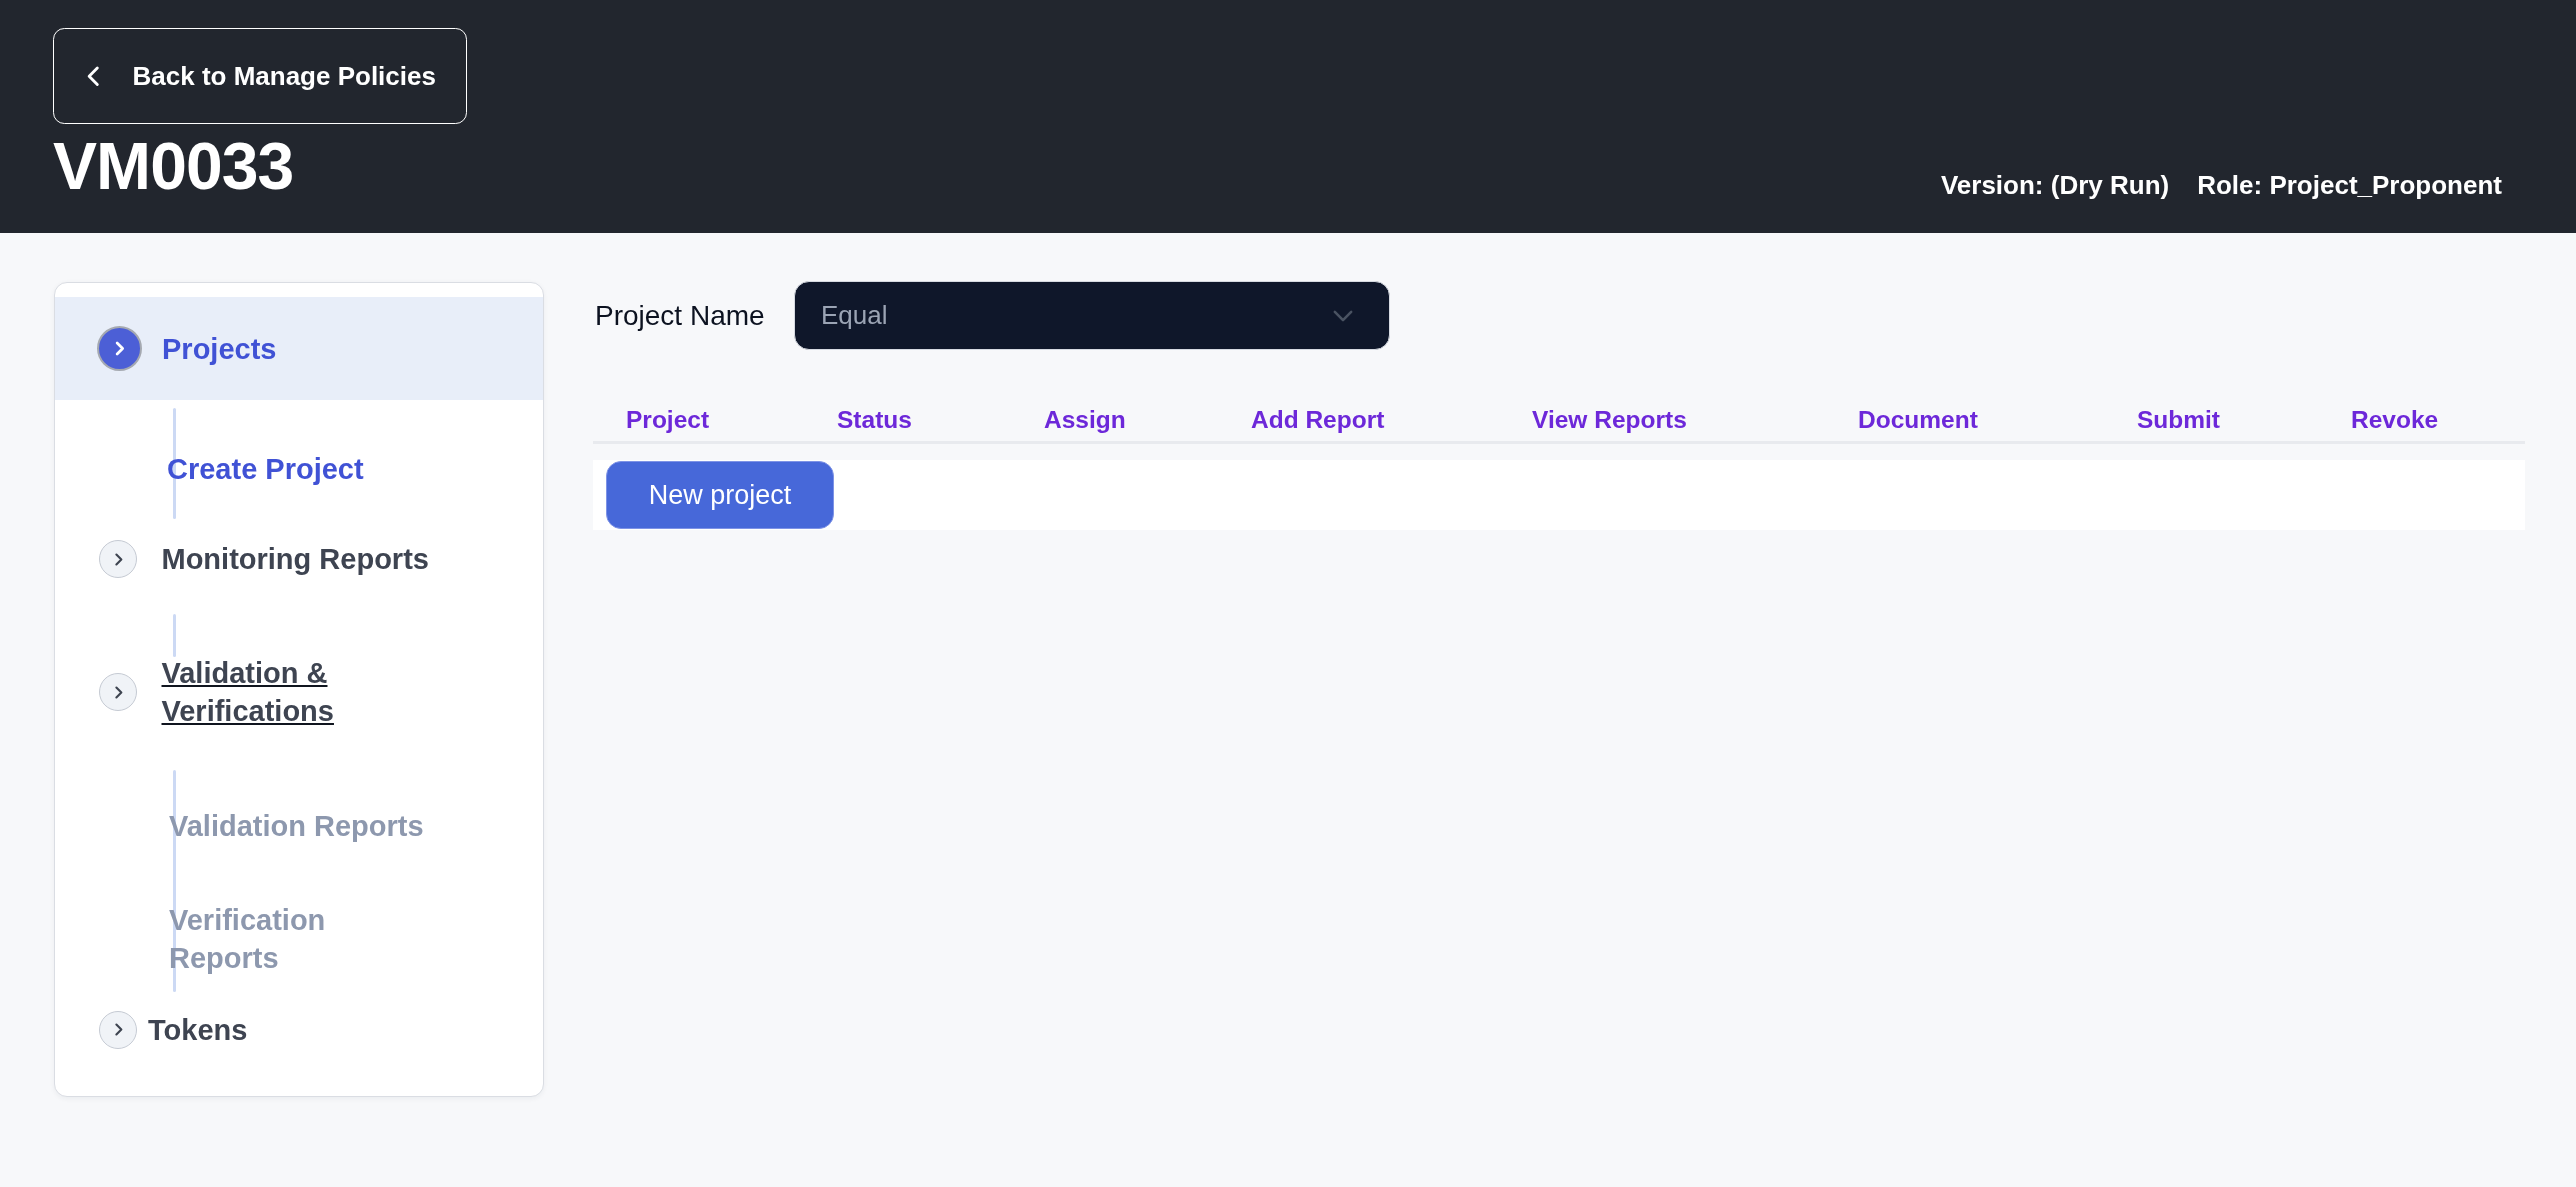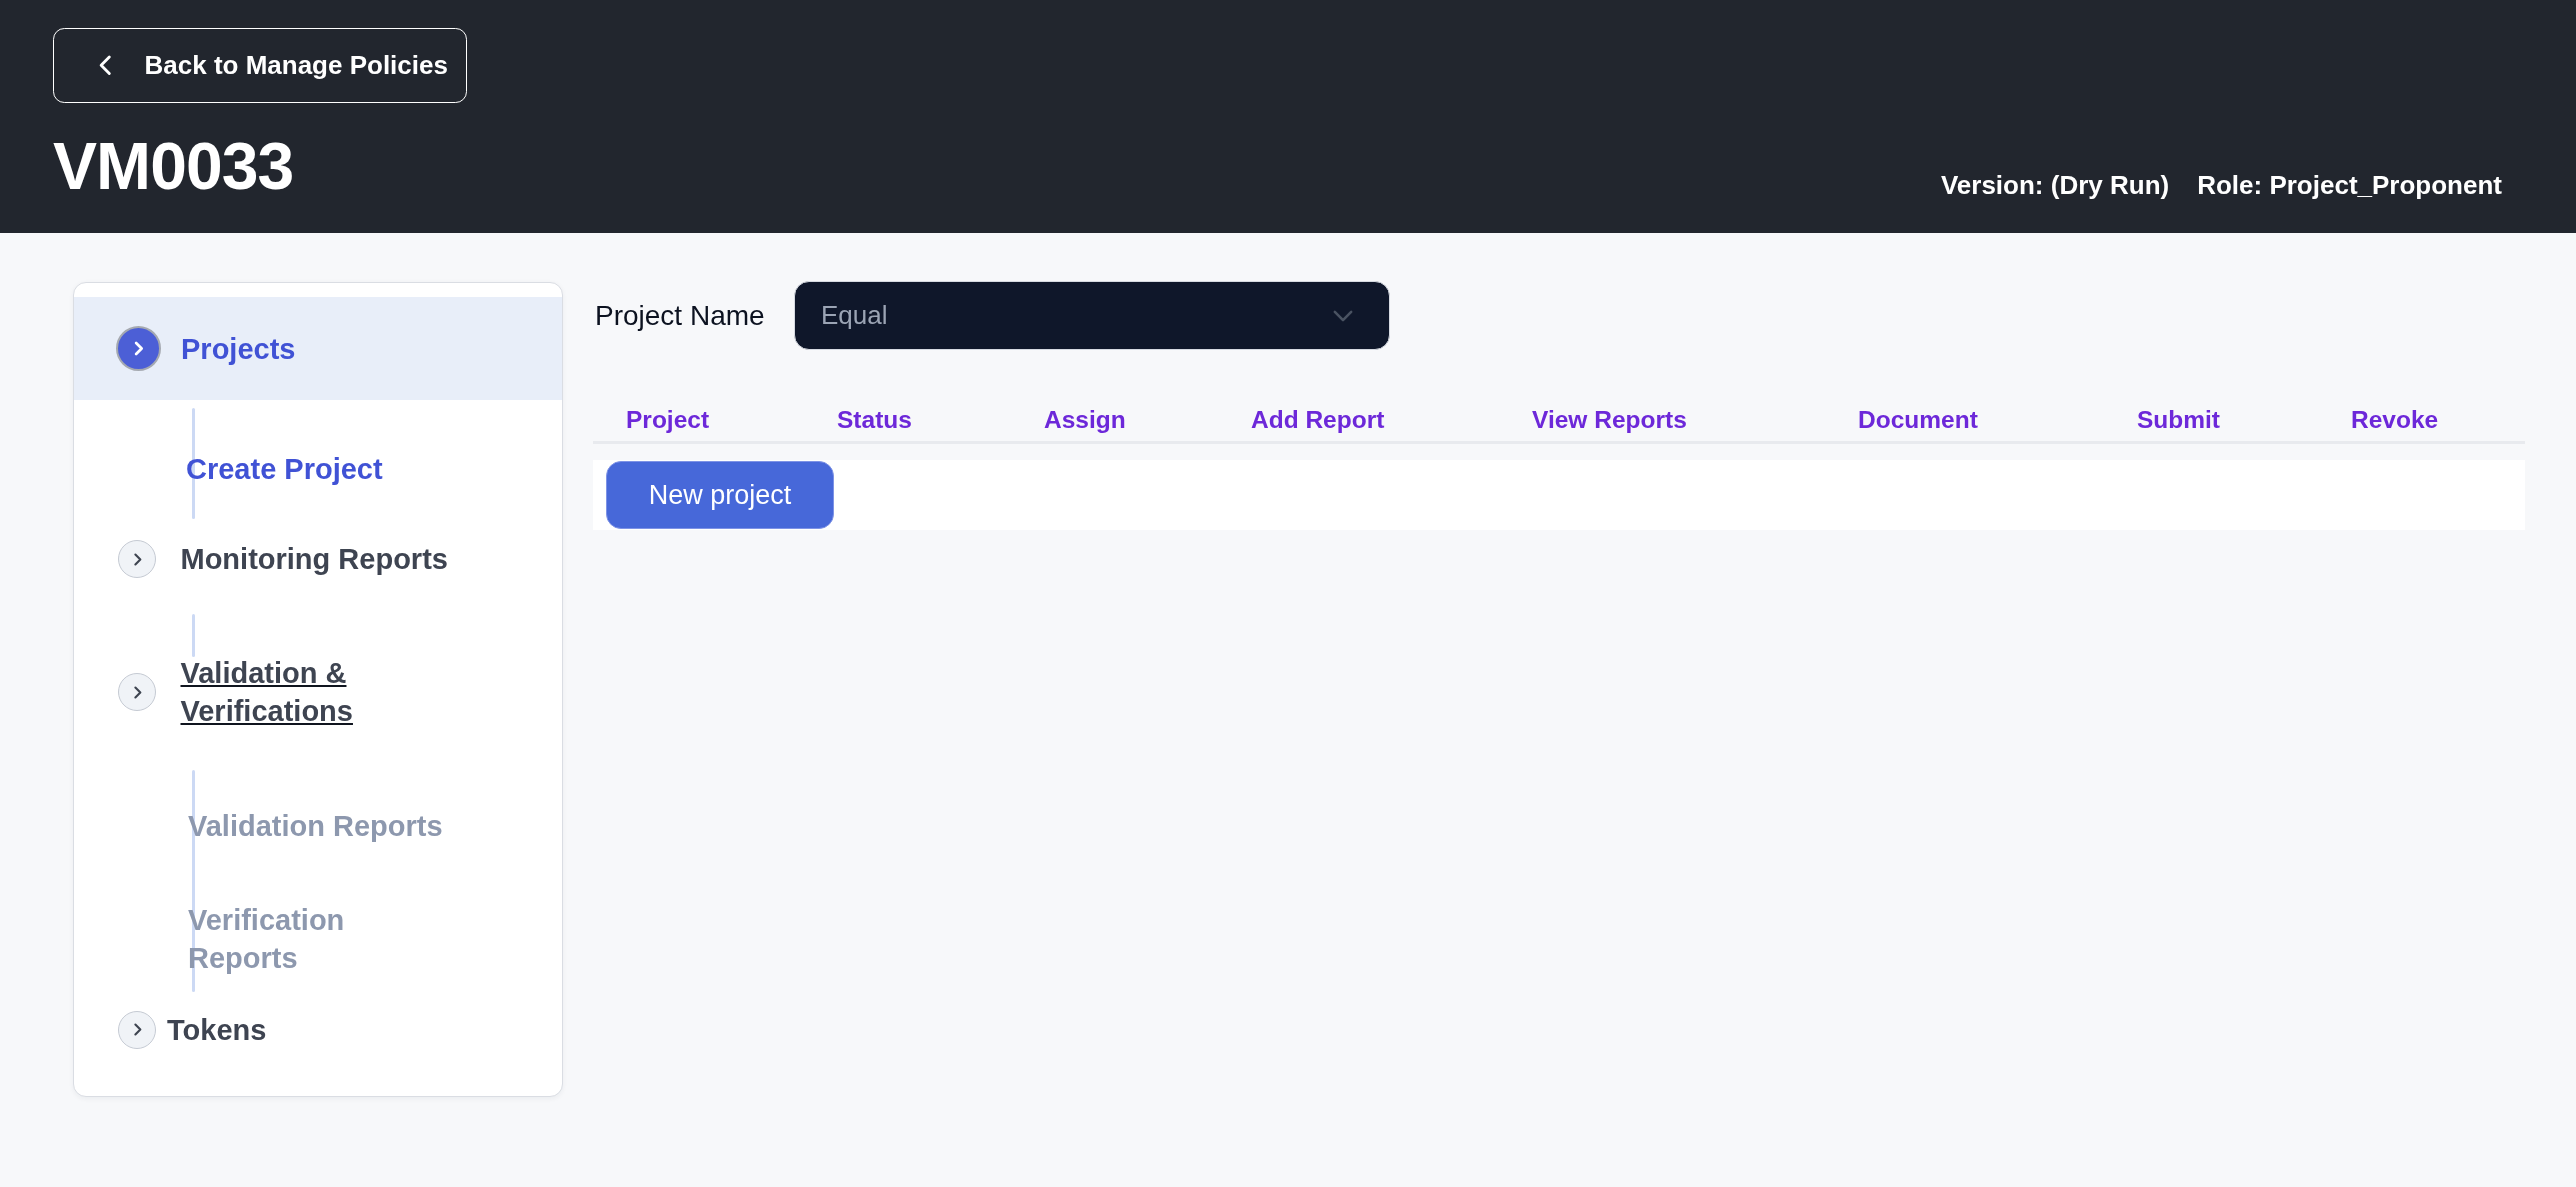--- a/index.html
+++ b/index.html
@@ -5,39 +5,39 @@
   * { margin:0; padding:0; box-sizing:border-box; }
   html,body { width:2576px; height:1187px; overflow:hidden; }
   body {
     font-family:"Liberation Sans","DejaVu Sans",sans-serif;
     background:#f7f8fa; position:relative; color:#10151f;
   }
 
   
   .topbar { position:absolute; left:0; top:0; width:2576px; height:233px; background:#22262e; }
   .back-btn {
-    position:absolute; left:53px; top:28px; width:414px; height:75px;
+    position:absolute; left:53px; top:28px; width:414px; height:96px;
     background:transparent; border:1.9px solid #ffffff; border-radius:11.3px;
-    display:flex; align-items:center; padding-left:40px; gap:26px; cursor:pointer;
+    display:flex; align-items:center; padding-left:28px; gap:26px; cursor:pointer;
   }
   .back-btn span { color:#ffffff; font-size:26px; font-weight:700; white-space:nowrap; }
   .page-title {
     position:absolute; left:53px; top:130px; color:#ffffff;
     font-size:66px; line-height:72px; font-weight:700; letter-spacing:-0.9px;
   }
   .topbar-meta {
     position:absolute; right:74px; top:169px; display:flex; gap:28px;
     color:#ffffff; font-size:26px; font-weight:700; line-height:32px; white-space:nowrap;
   }
 
   
   .sidebar {
     position:absolute; left:54px; top:282px; width:490px; height:815px;
     background:#ffffff; border:1.9px solid #dadde3; border-radius:13px;
-    box-shadow:0 1.9px 5.6px rgba(20,30,60,.05); overflow:hidden;margin-left:19px;
+    box-shadow:0 1.9px 5.6px rgba(20,30,60,.05); overflow:hidden;
   }
   .nav-row { position:absolute; left:0; display:flex; align-items:center; cursor:pointer; }
   .nav-highlight { position:absolute; left:0; top:14px; width:100%; height:103px; background:#e8eef9; }
 
   .circ {
     border-radius:50%; display:flex; align-items:center; justify-content:center; flex:none;
   }
   .circ.active {
     width:45px; height:45px; background:#4c5fd6; border:2.8px solid #a5a9b1;
   }

